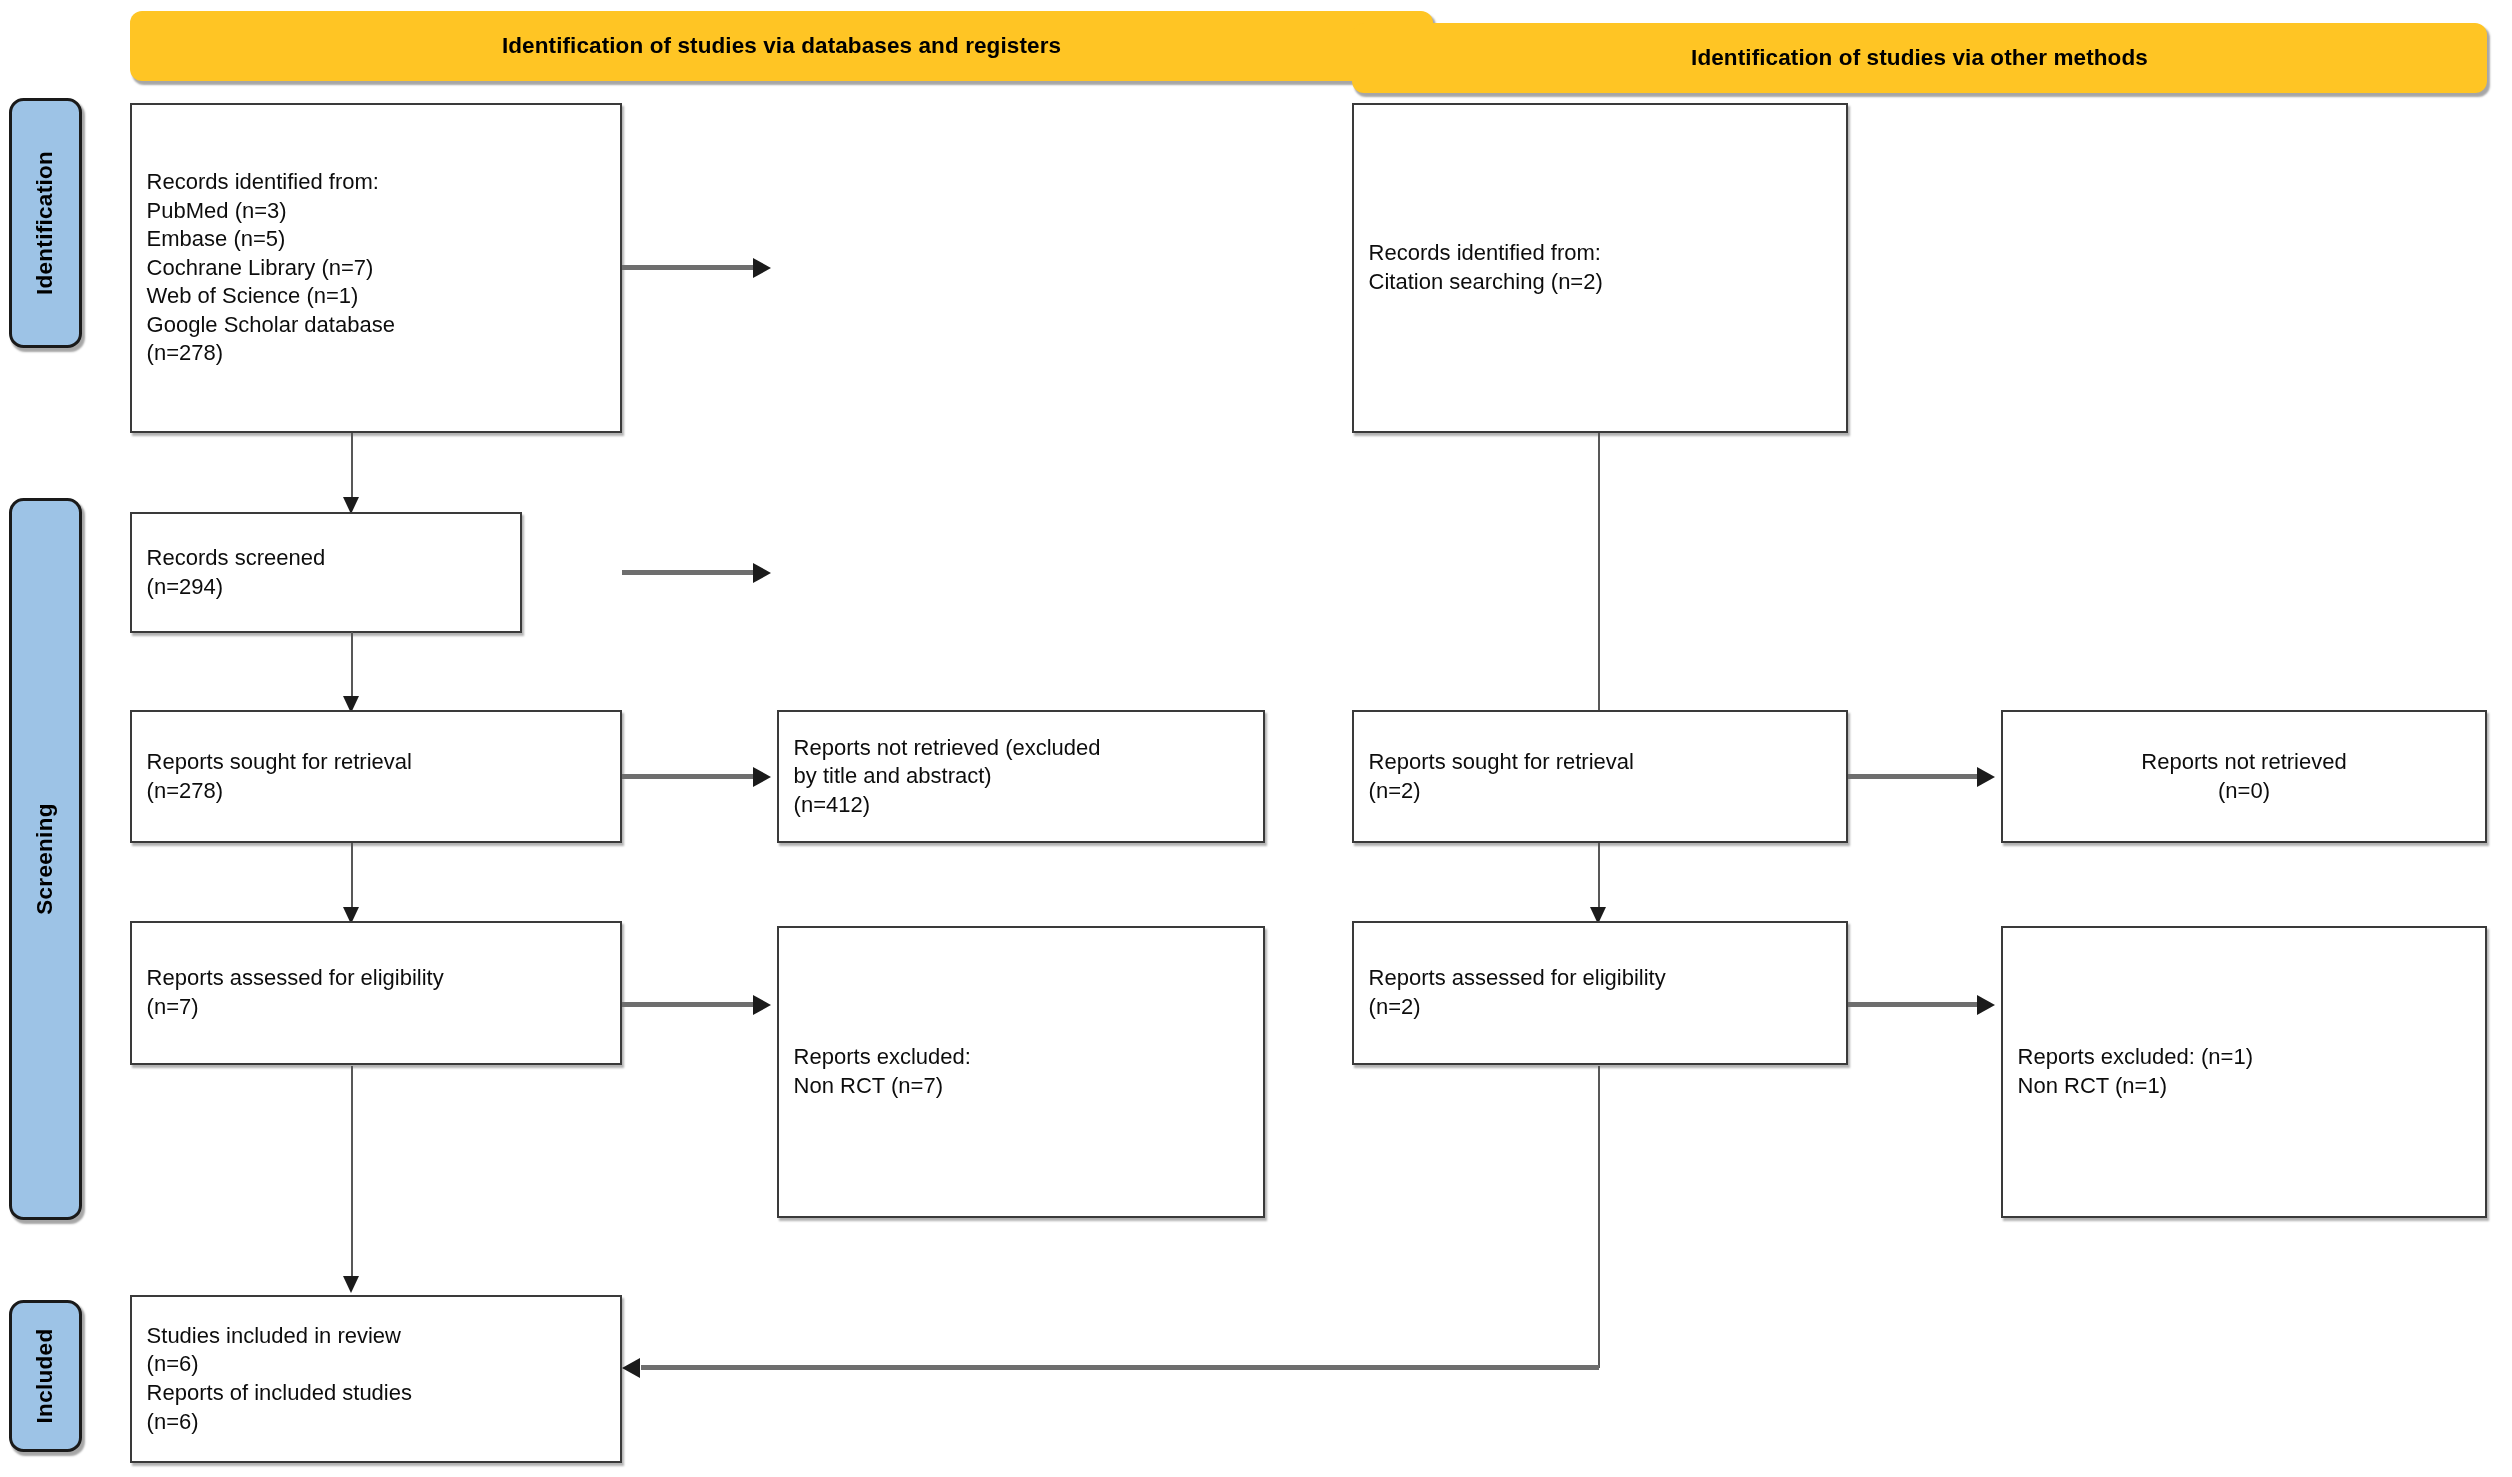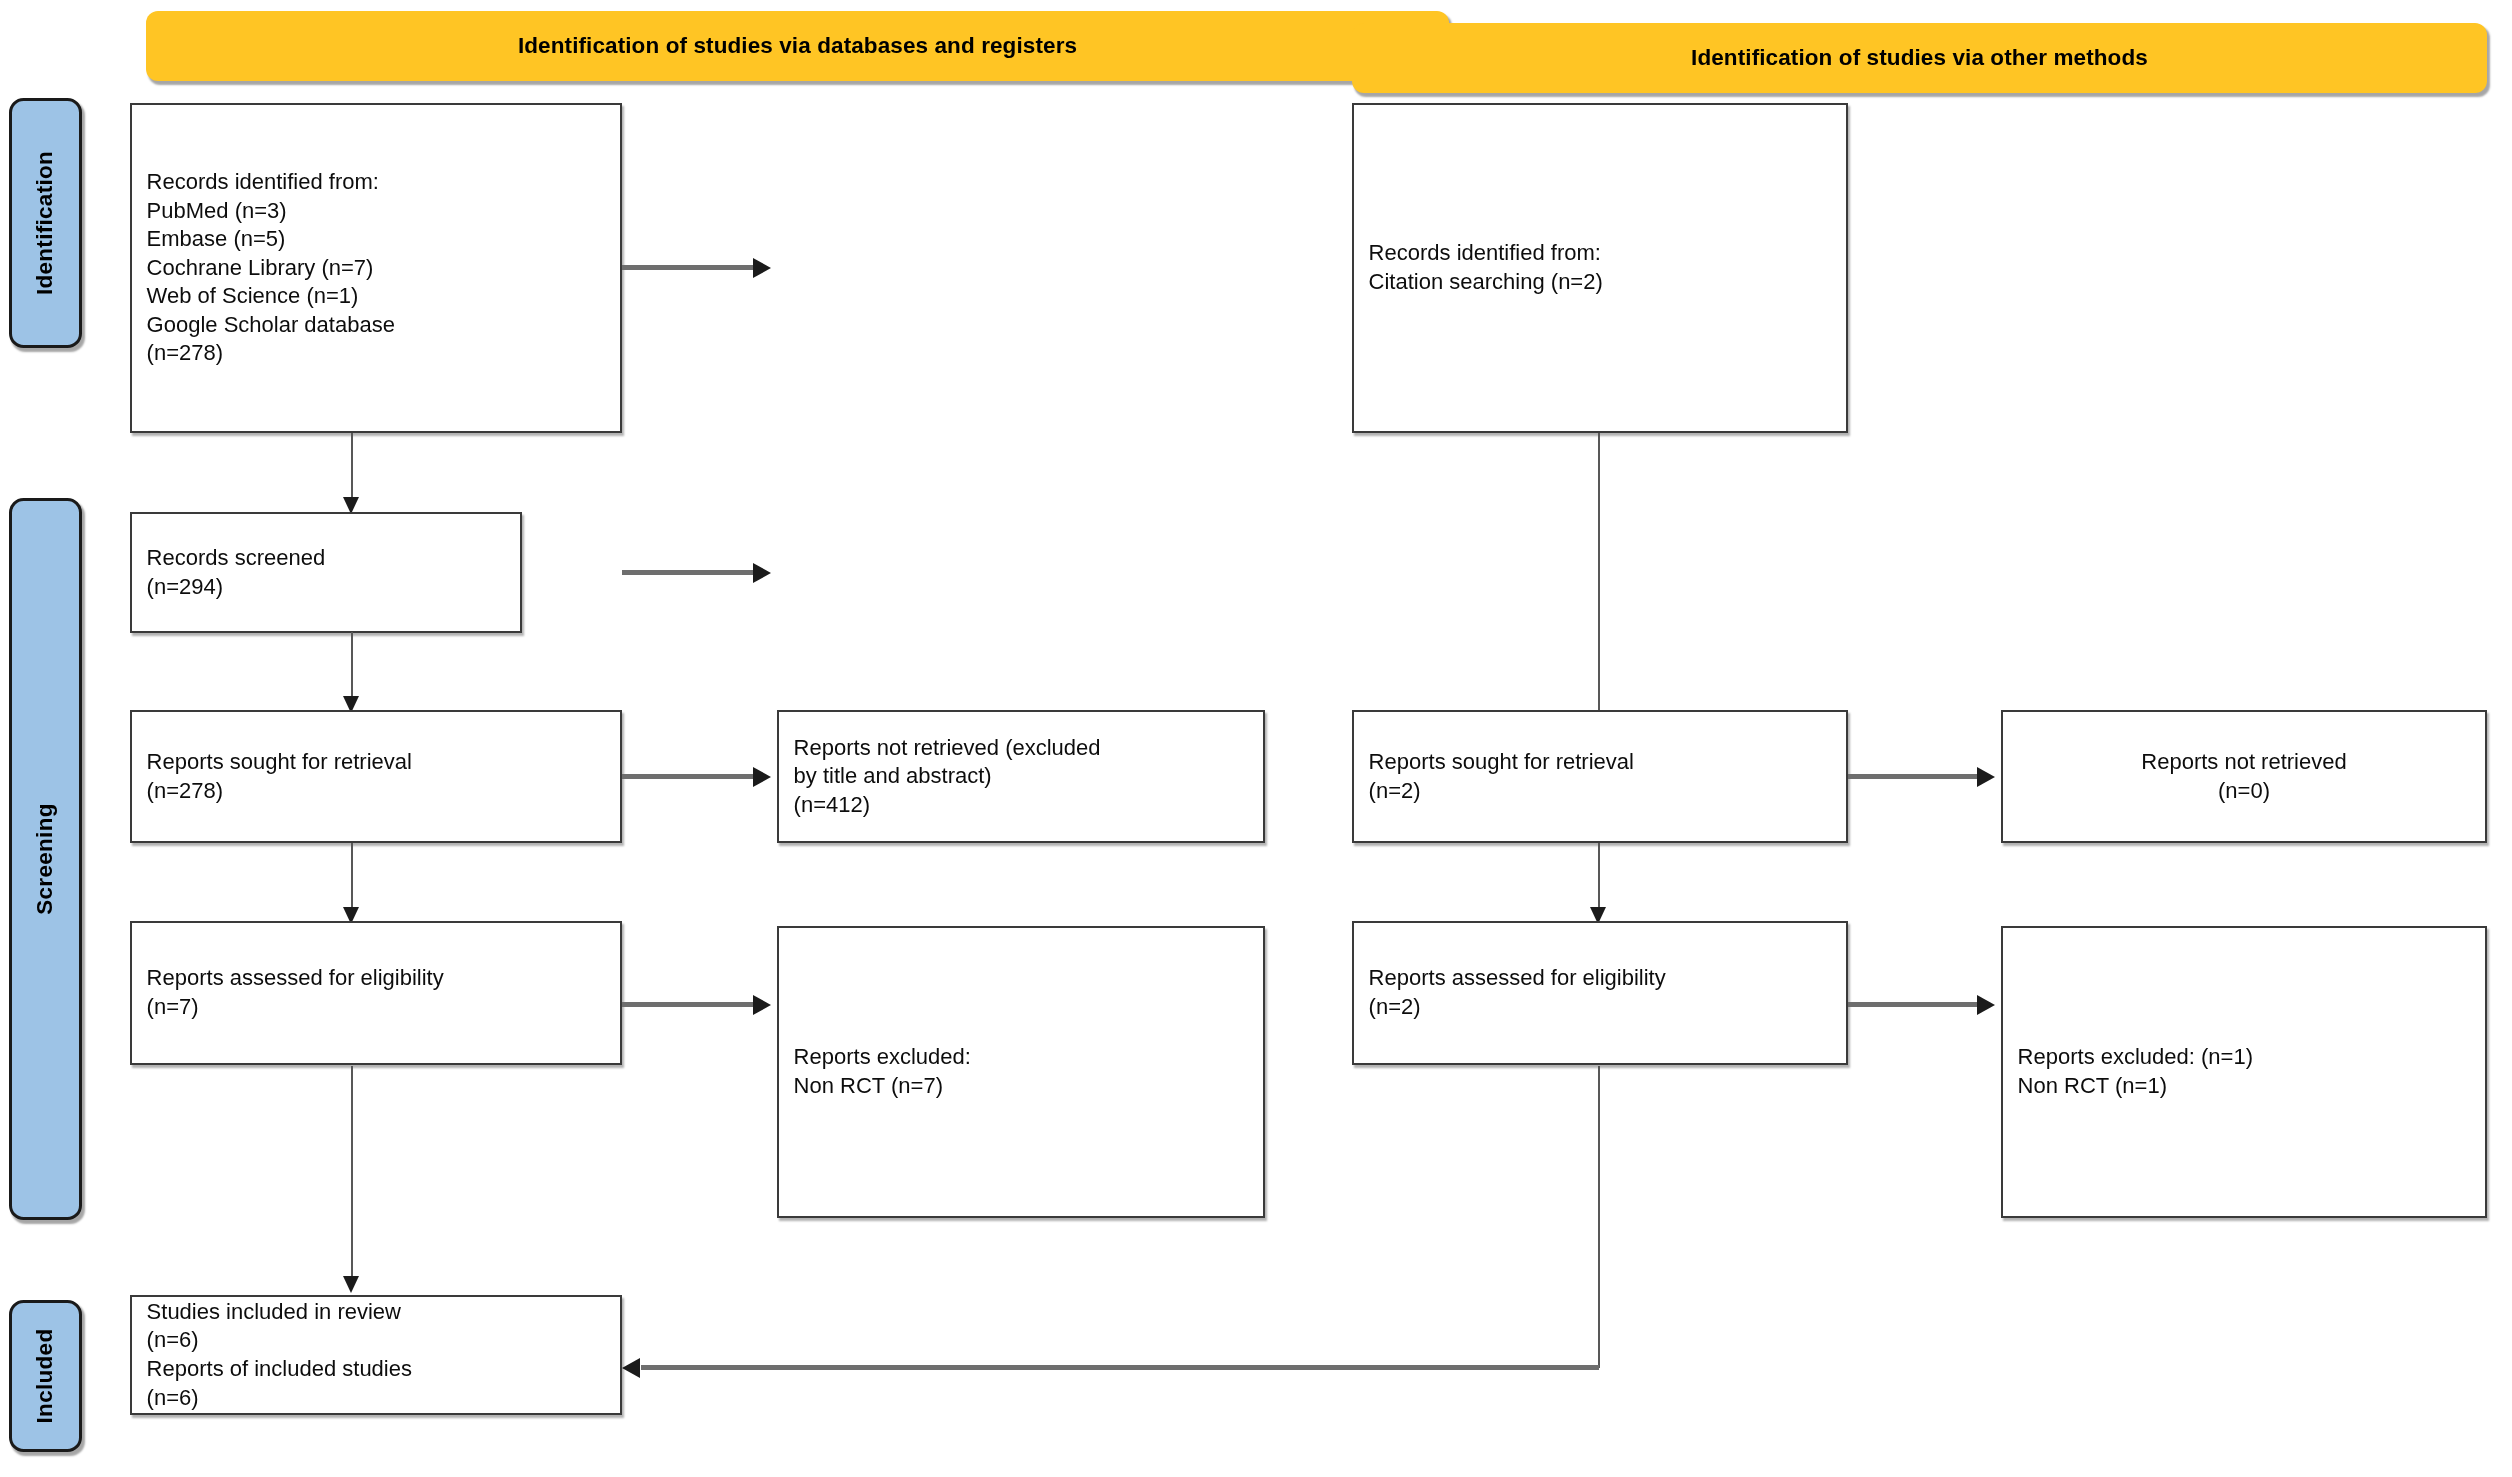--- a/index.html
+++ b/index.html
@@ -117,21 +117,21 @@
     border-top: 10px solid transparent;
     border-bottom: 10px solid transparent;
     border-right: 18.6px solid #1b1b1b;
   }
 </style>
 </head>
 <body>
 
 <div id="canvas">
 
-  <div class="banner" style="left:130px; top:10.6px; width:1303px; height:70px;margin-left:16px;">
+  <div class="banner" style="left:130px; top:10.6px; width:1303px; height:70px;">
     <span class="banner-label">Identification of studies via databases and registers</span>
   </div>
 
   <div class="banner" style="left:1352px; top:10.6px; width:1135px; height:70px;margin-top:12px;">
     <span class="banner-label">Identification of studies via other methods</span>
   </div>
 
   <div class="rail" style="left:8.6px; top:98px; width:73px; height:250px;">
     <span class="rail-label">Identification</span>
   </div>
@@ -240,21 +240,21 @@
   <div class="hline thick" style="left:1848px; top:1002px; width:131px;"></div>
   <div class="arrow-right" style="left:1977px; top:995px;"></div>
 
   <div class="vline" style="left:351px; top:1066px; height:219px;"></div>
   <div class="arrow-down" style="left:343px; top:1276px;"></div>
 
   <div class="vline" style="left:1598px; top:1066px; height:302px;"></div>
   <div class="hline thick" style="left:641px; top:1365px; width:958px;"></div>
   <div class="arrow-left" style="left:622px; top:1358px;"></div>
 
-  <div class="box" style="left:130px; top:1295px; width:492px; height:120px;">
+  <div class="box" style="left:130px; top:1295px; width:492px; height:168px;">
     <div class="box-text">Studies included in review
 (n=6)
 Reports of included studies
 (n=6)</div>
   </div>
 
 </div>
 
 
 </body></html>

